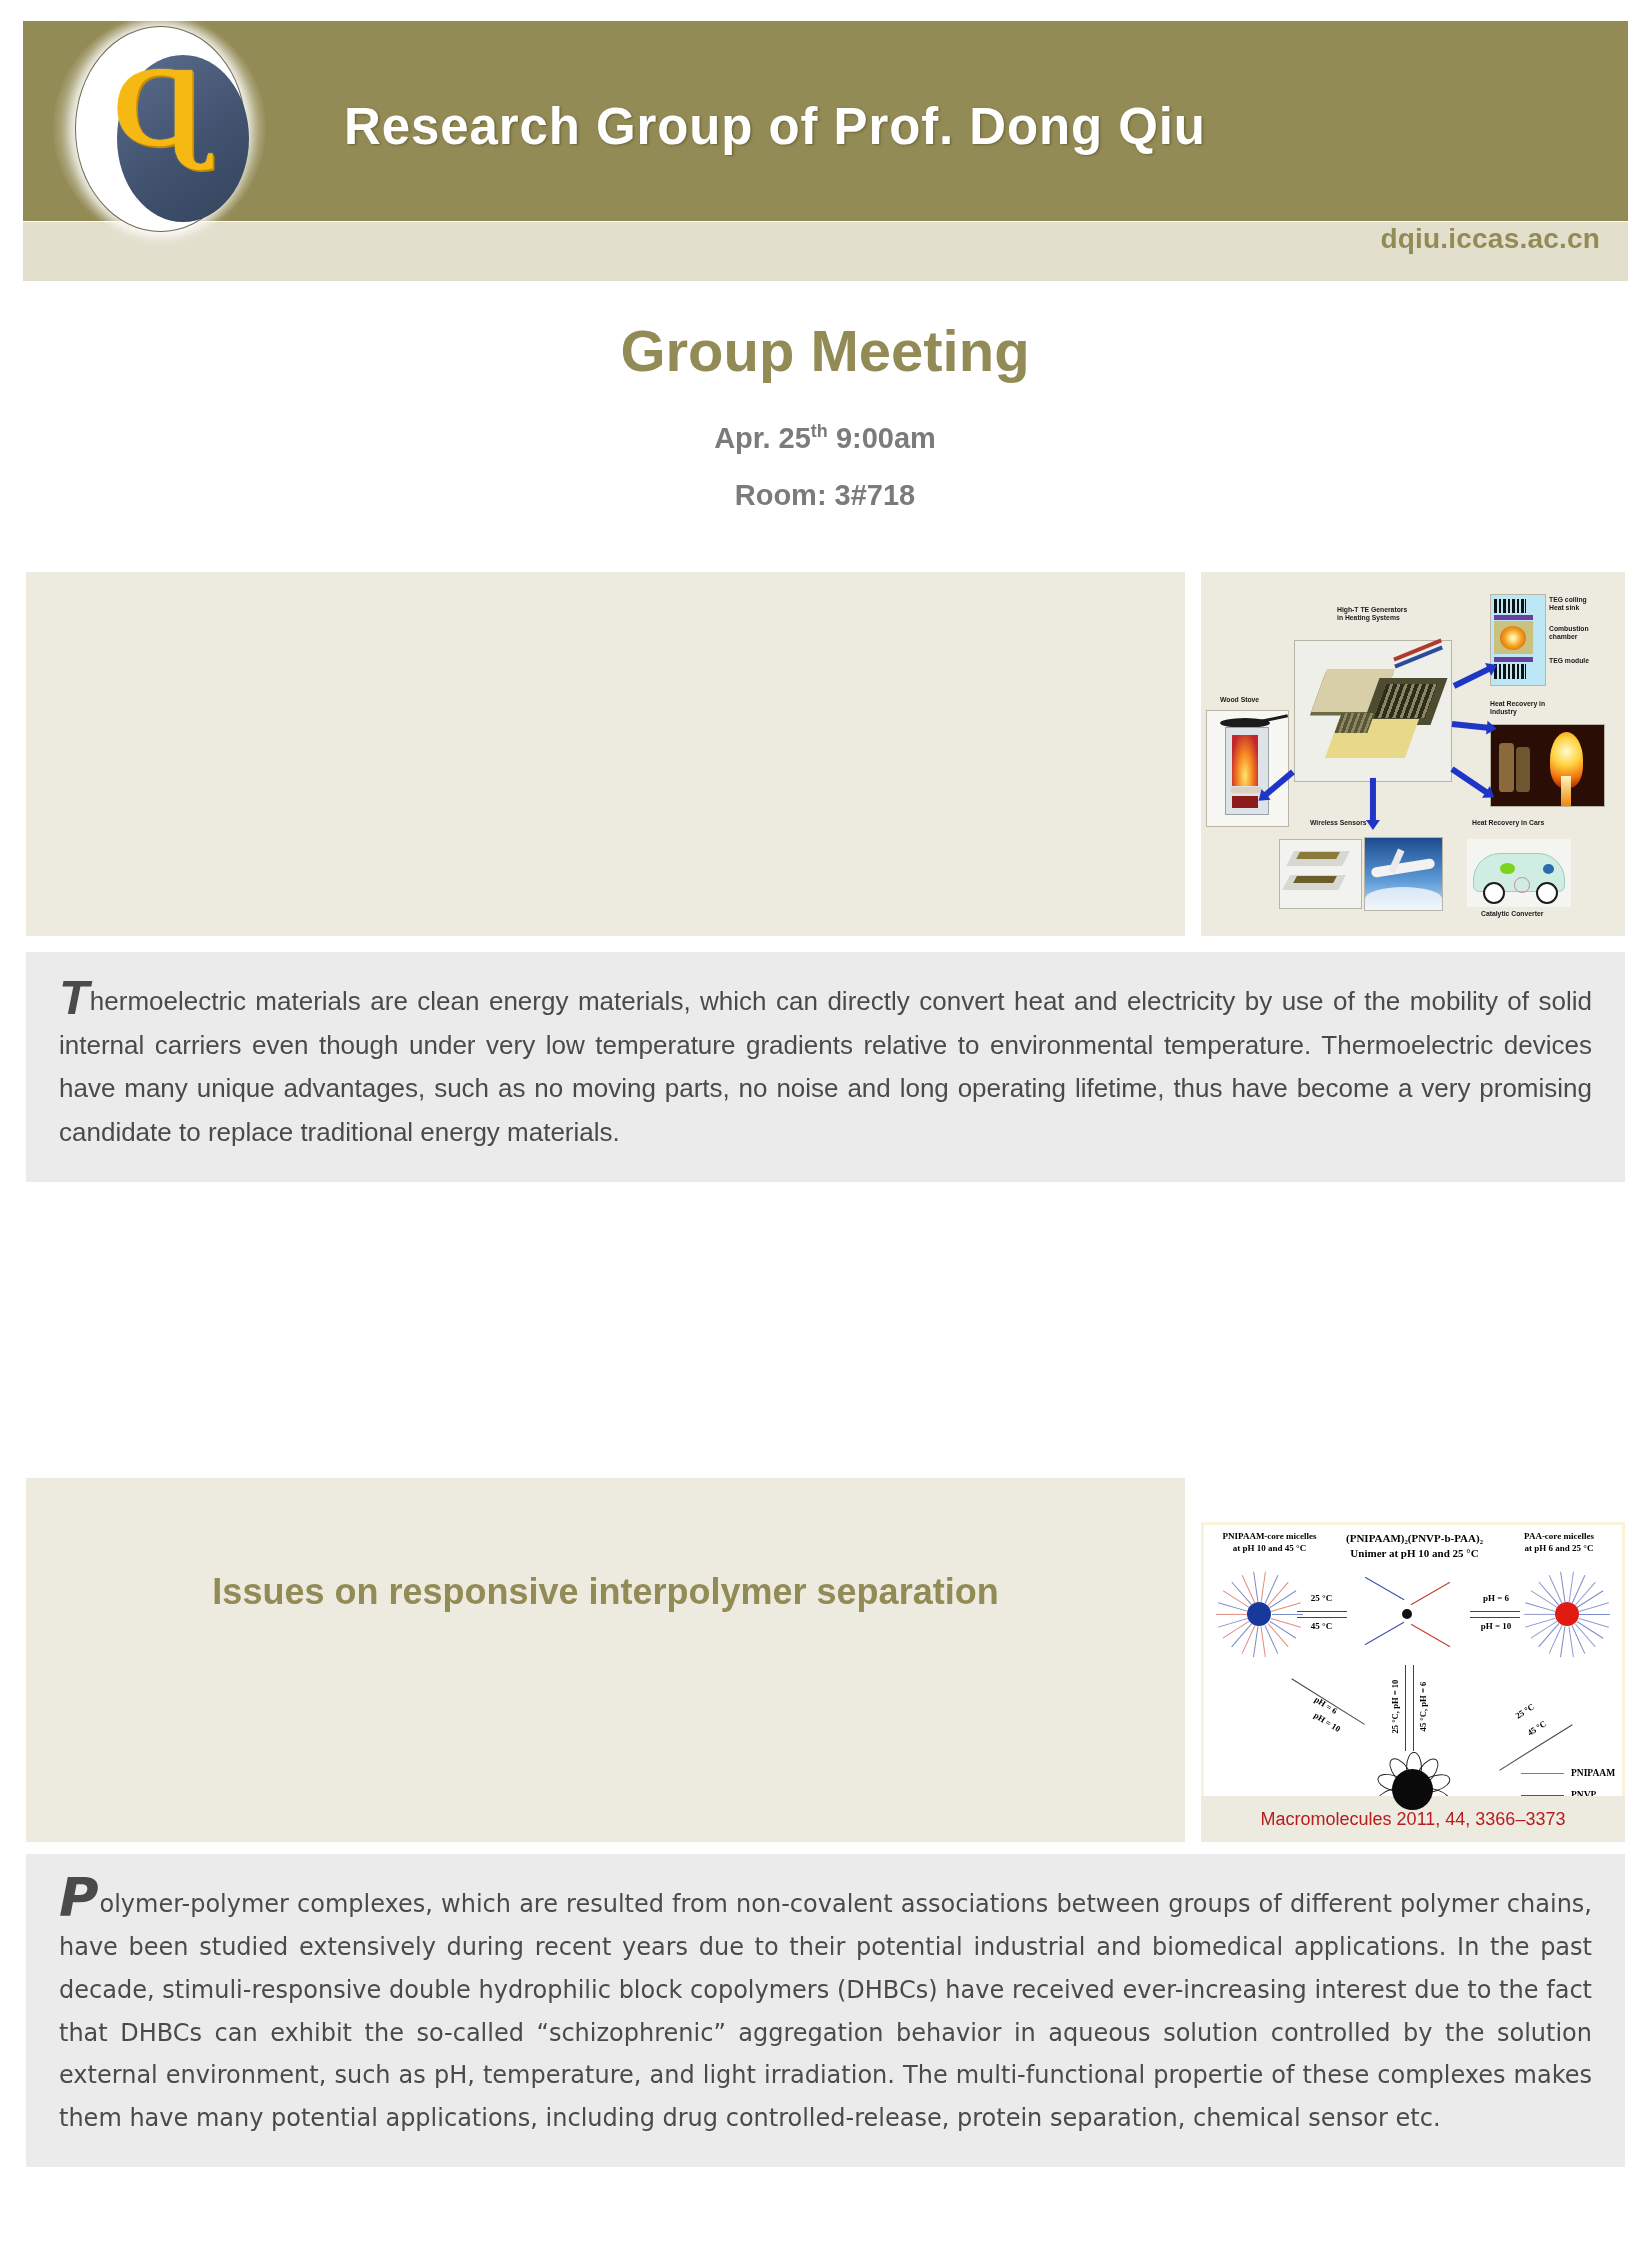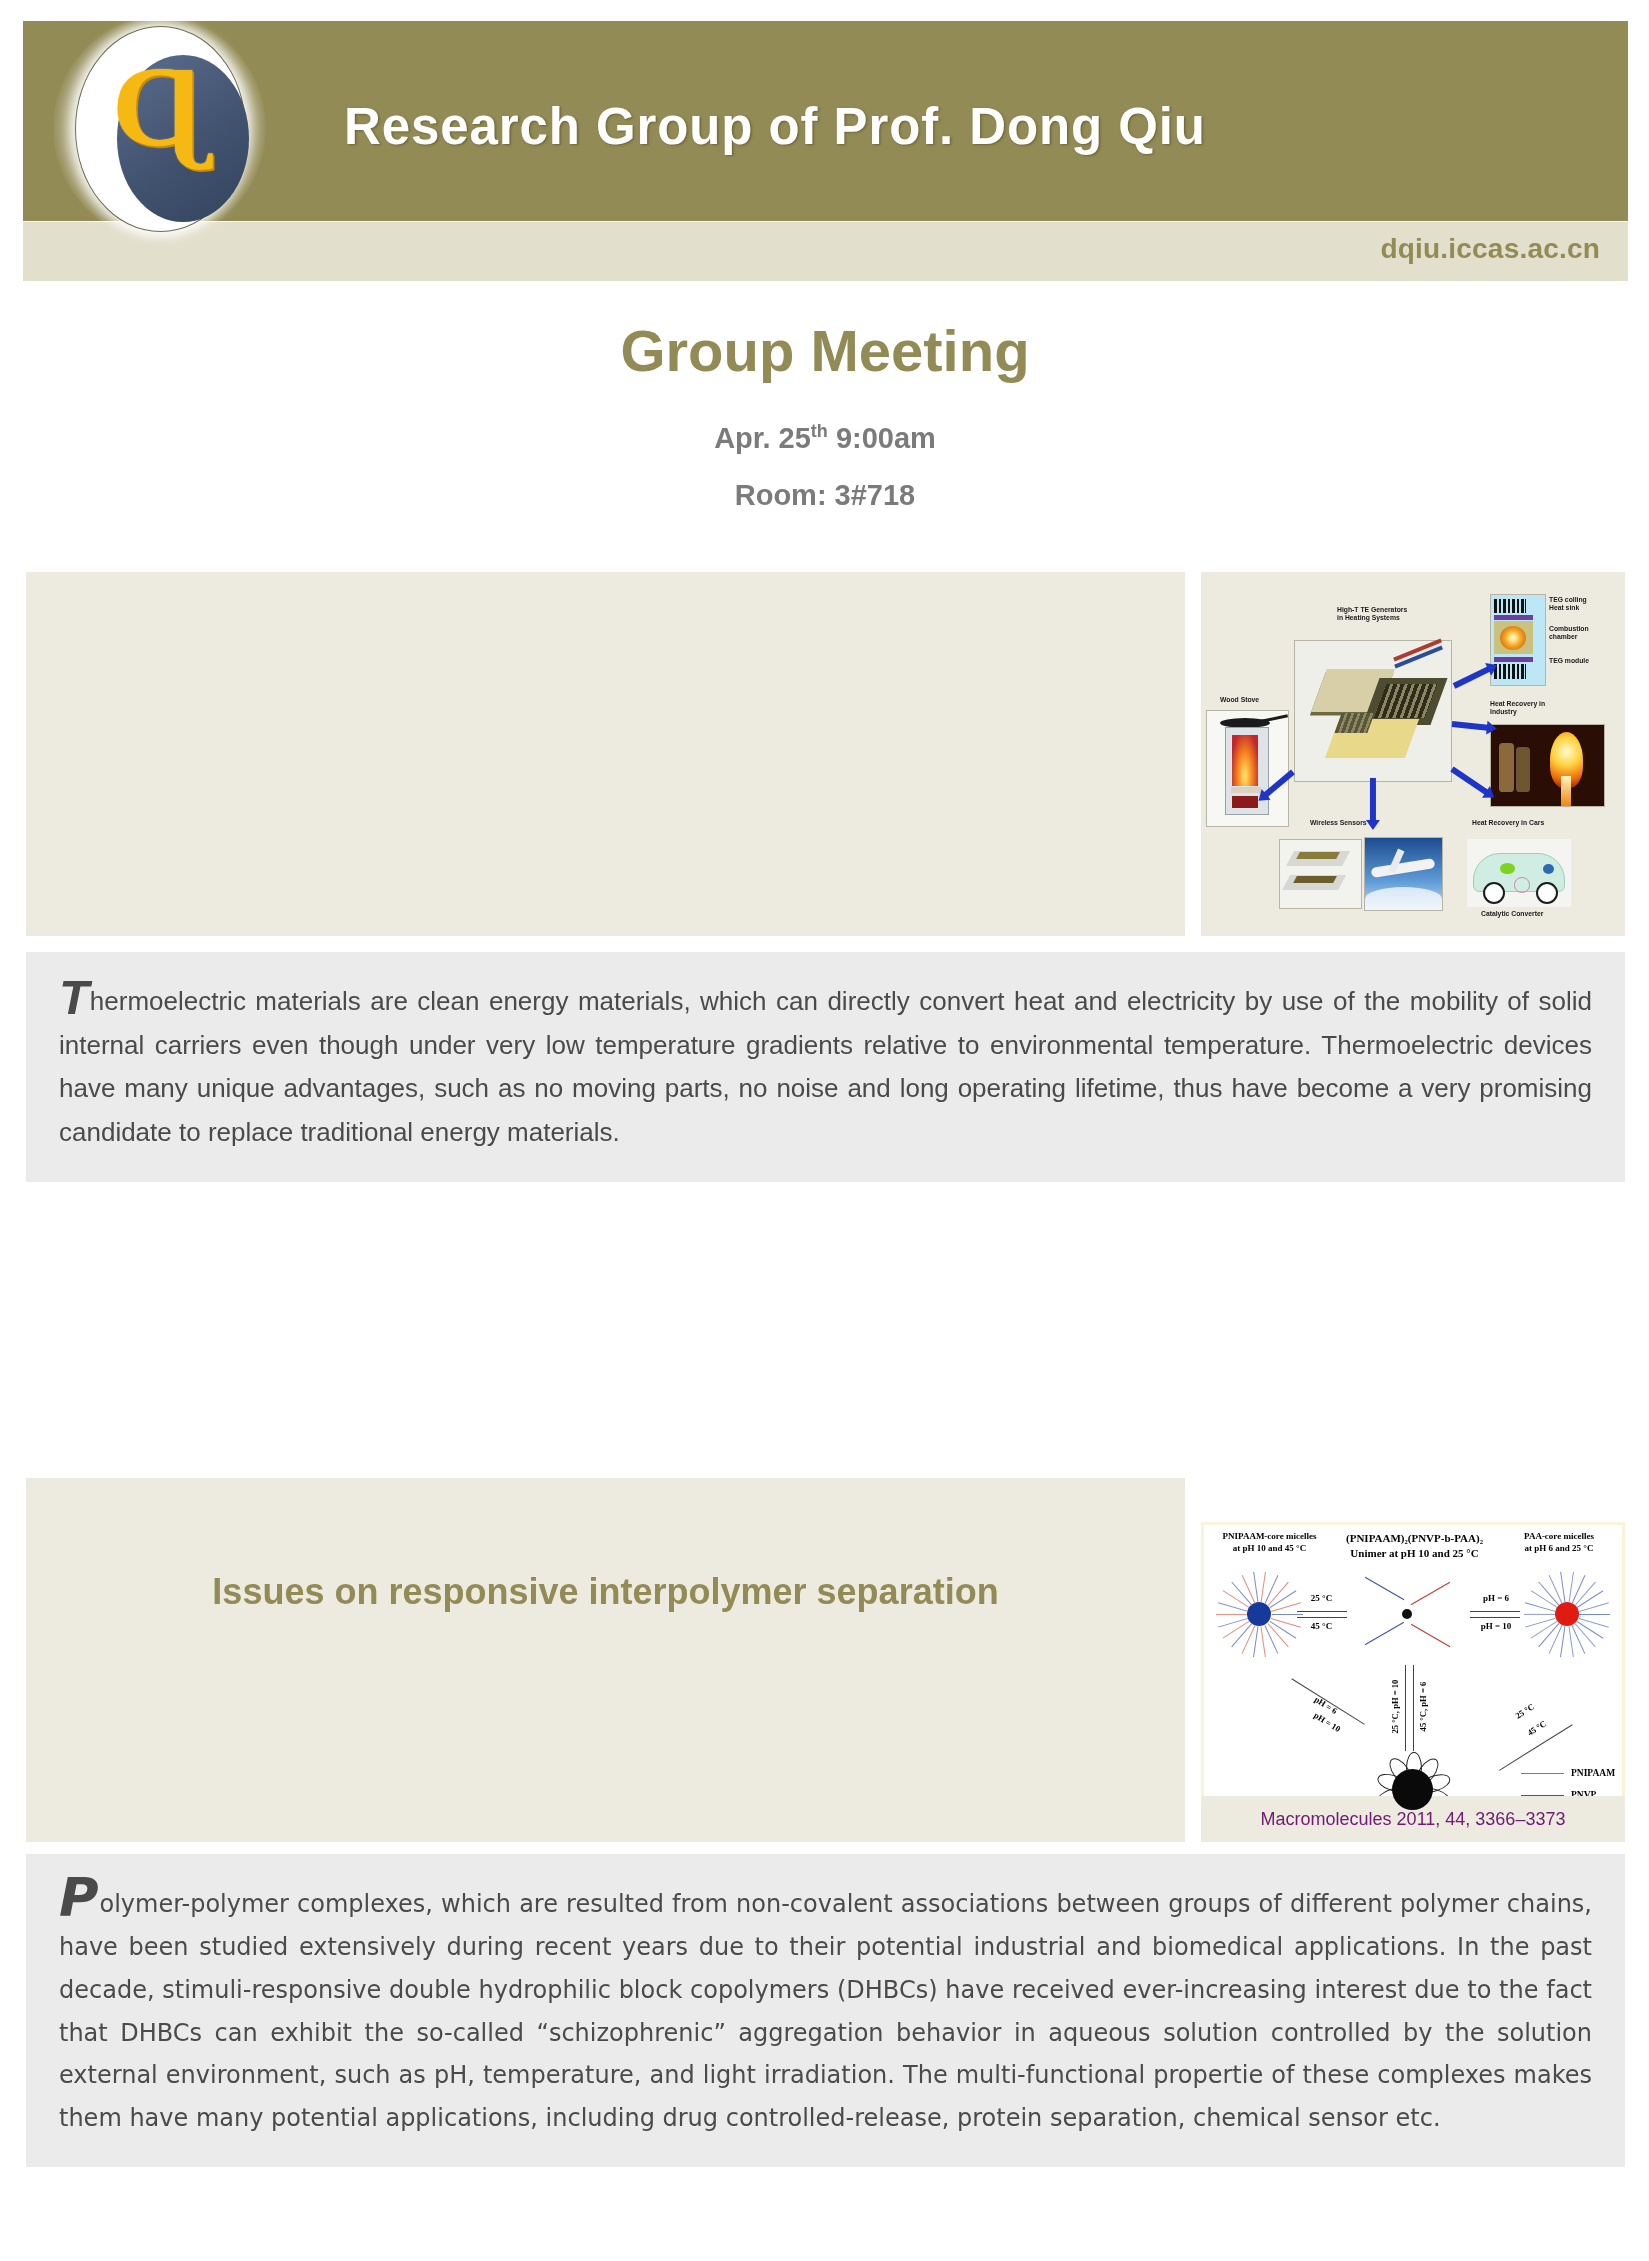--- a/index.html
+++ b/index.html
@@ -3,21 +3,21 @@
 <meta charset="utf-8">
 <style>
   html,body{margin:0;padding:0;background:#ffffff;}
   body{width:1650px;height:2439px;position:relative;font-family:"Liberation Sans",sans-serif;overflow:hidden;}
 
   
   .header-band{position:absolute;left:22.6px;top:21px;width:1605px;height:200px;
       background:#938B55;}
   .header-subband{position:absolute;left:22.6px;top:222px;width:1605px;height:59px;
       background:#E3DFCD;}
-  .site-url{position:absolute;right:50px;top:233px;font-size:28px;font-weight:bold;
+  .site-url{position:absolute;right:50px;top:223px;font-size:28px;font-weight:bold;
       color:#938B55;letter-spacing:0.2px;}
   .header-title{position:absolute;left:344px;top:97px;width:1176px;
       font-size:51px;font-weight:bold;color:#ffffff;letter-spacing:0.9px;
       text-shadow:1.4px 1.4px 2.3px rgba(60,55,25,.45);}
 
   
   .logo{position:absolute;left:53px;top:17px;width:213px;height:222px;}
   .logo-glow{position:absolute;inset:0;border-radius:50%;
       background:radial-gradient(ellipse at center, rgba(255,255,255,.95) 40%, rgba(255,255,255,0) 72%);}
   .logo-outer{position:absolute;left:22px;top:9px;width:169px;height:204px;border-radius:50%;
@@ -55,21 +55,21 @@
   .arrow{position:absolute;background:#1F35C8;height:5.9px;transform-origin:0 50%;}
   .arrow:after{content:"";position:absolute;right:-9px;top:-4.5px;width:0;height:0;
       border-left:10px solid #1F35C8;border-top:7.2px solid transparent;border-bottom:7.2px solid transparent;}
 
   
   .fig2{position:absolute;left:1201px;width:424px;height:318px;background:#ffffff;
         border:3.6px solid #FAF3DC;box-sizing:border-box;overflow:hidden;}
   .fig2 .t{position:absolute;font-family:"Liberation Serif",serif;font-weight:bold;color:#000;line-height:1.3;text-align:center;}
   .fig-caption{position:absolute;left:1201px;width:424px;height:46px;background:#EDEAE0;
       display:flex;align-items:center;justify-content:center;
-      font-size:18px;color:#701a75;}
+      font-size:18px;color:#b91c1c;}
   .micelle{position:absolute;border-radius:50%;}
   .spoke{position:absolute;transform-origin:0 50%;height:0.9px;}
 
   
   .abstract{position:absolute;left:26px;width:1599px;background:#EBEBEB;
       box-sizing:border-box;padding:28px 33px 27px 33px;}
   .abstract p{margin:0;text-align:justify;color:#4a4a4a;}
   .abs1 p{font-size:26px;line-height:1.68;font-family:"Liberation Sans",sans-serif;}
   .abs2 p{font-size:24px;line-height:1.78;font-family:"DejaVu Sans",sans-serif;}
   .dropcap{font-size:49px;font-weight:bold;font-style:italic;line-height:0.6;

